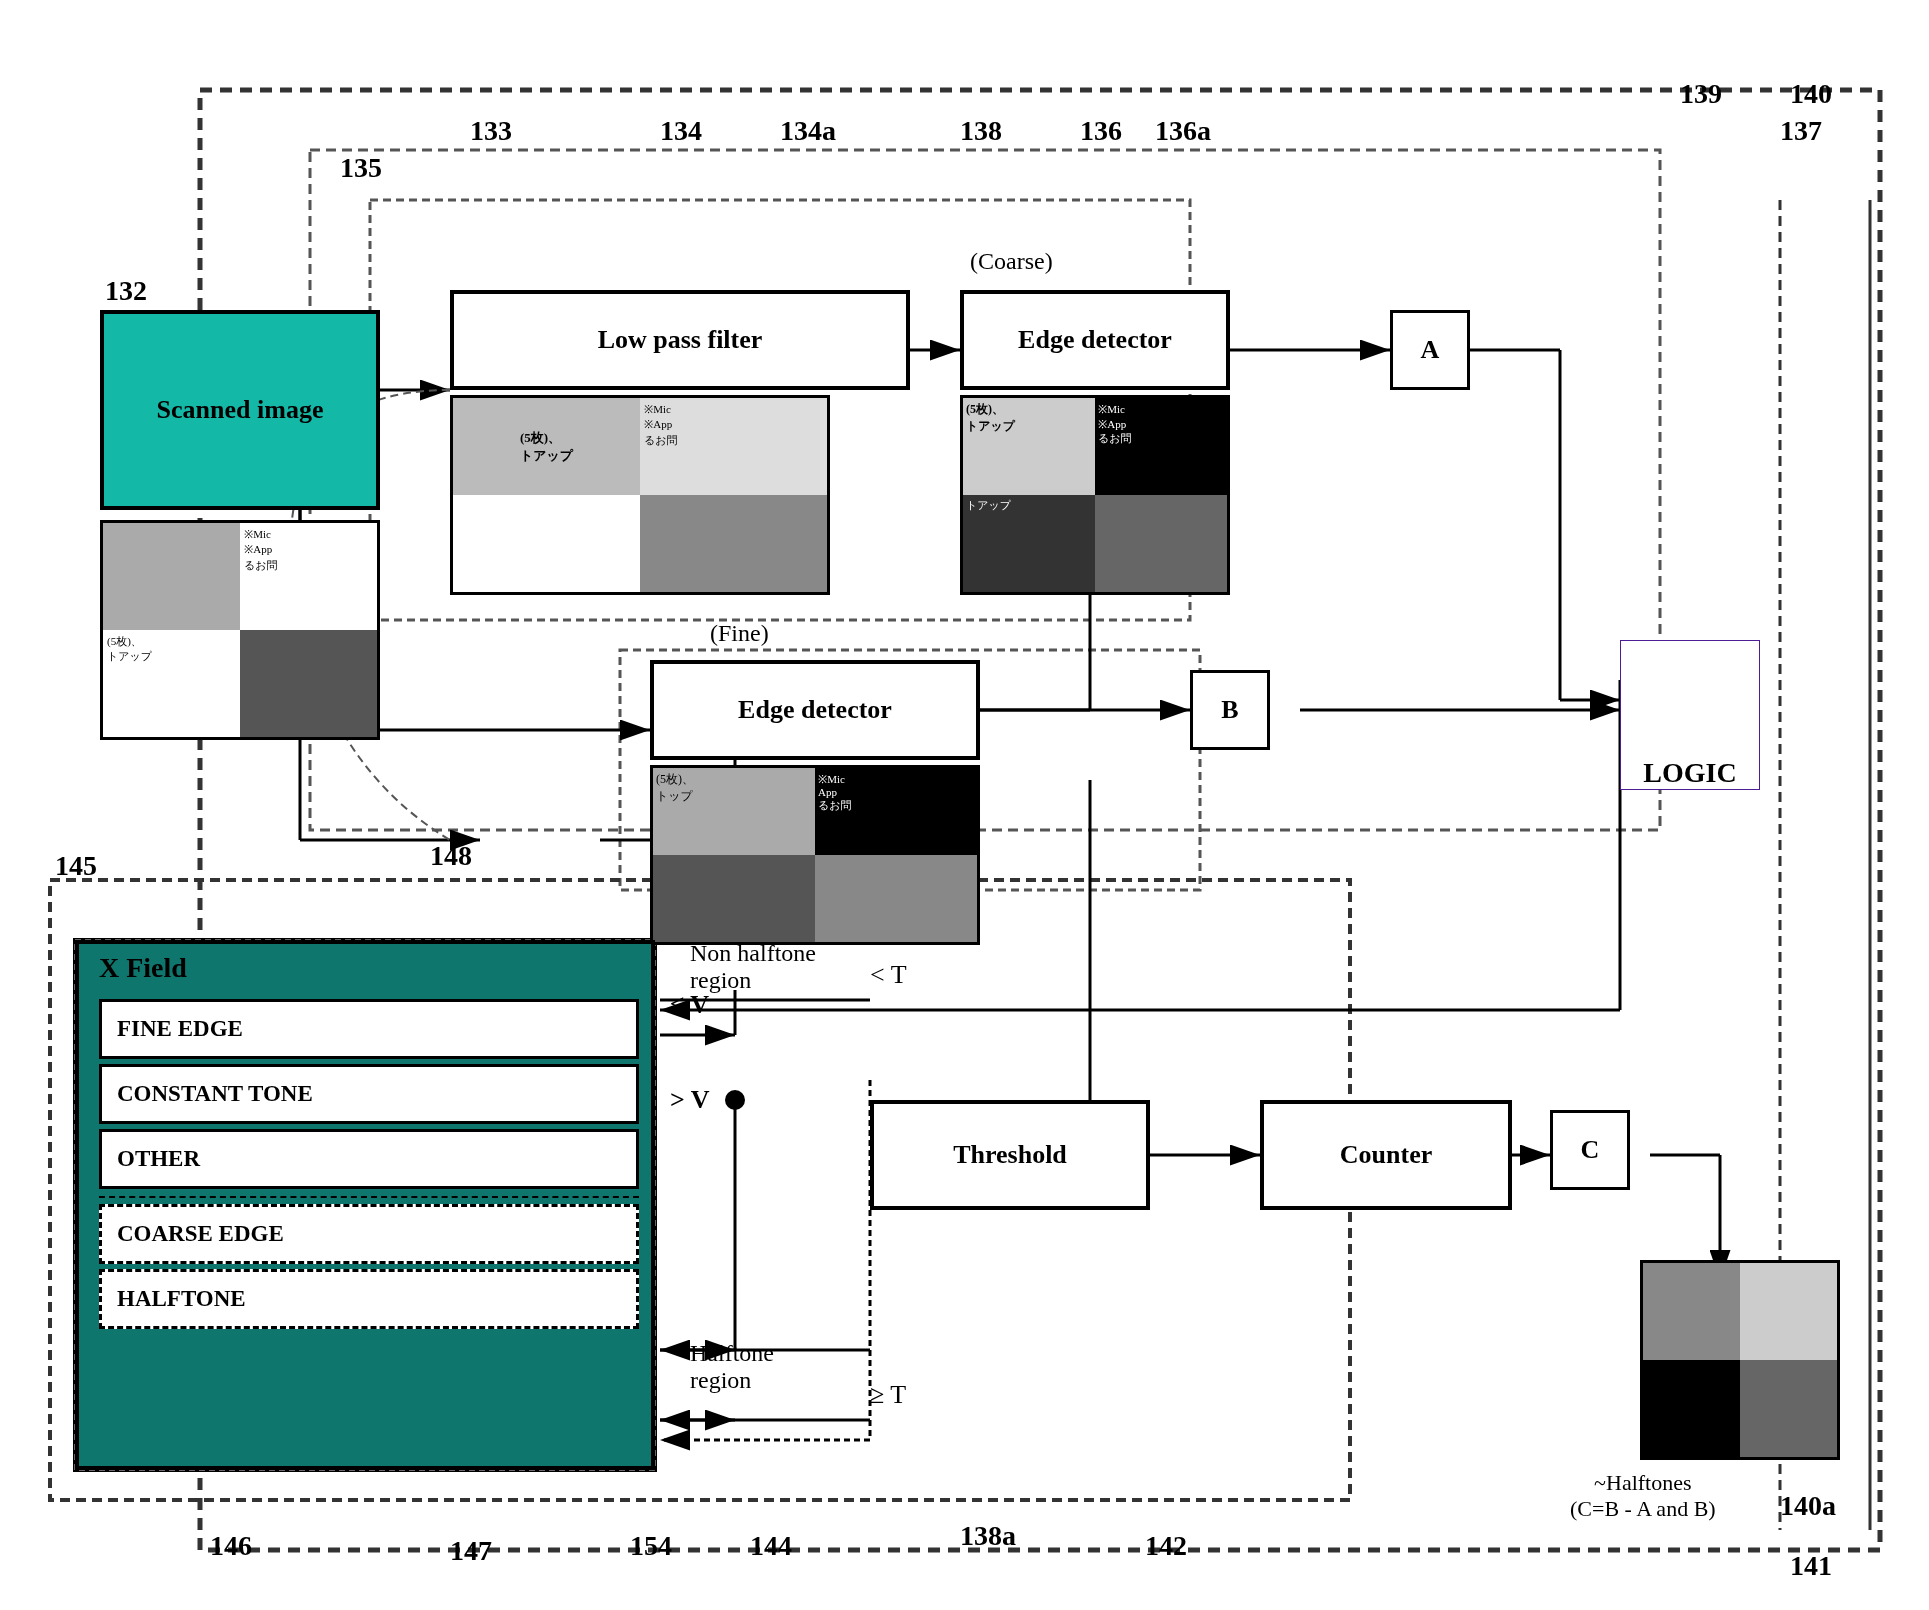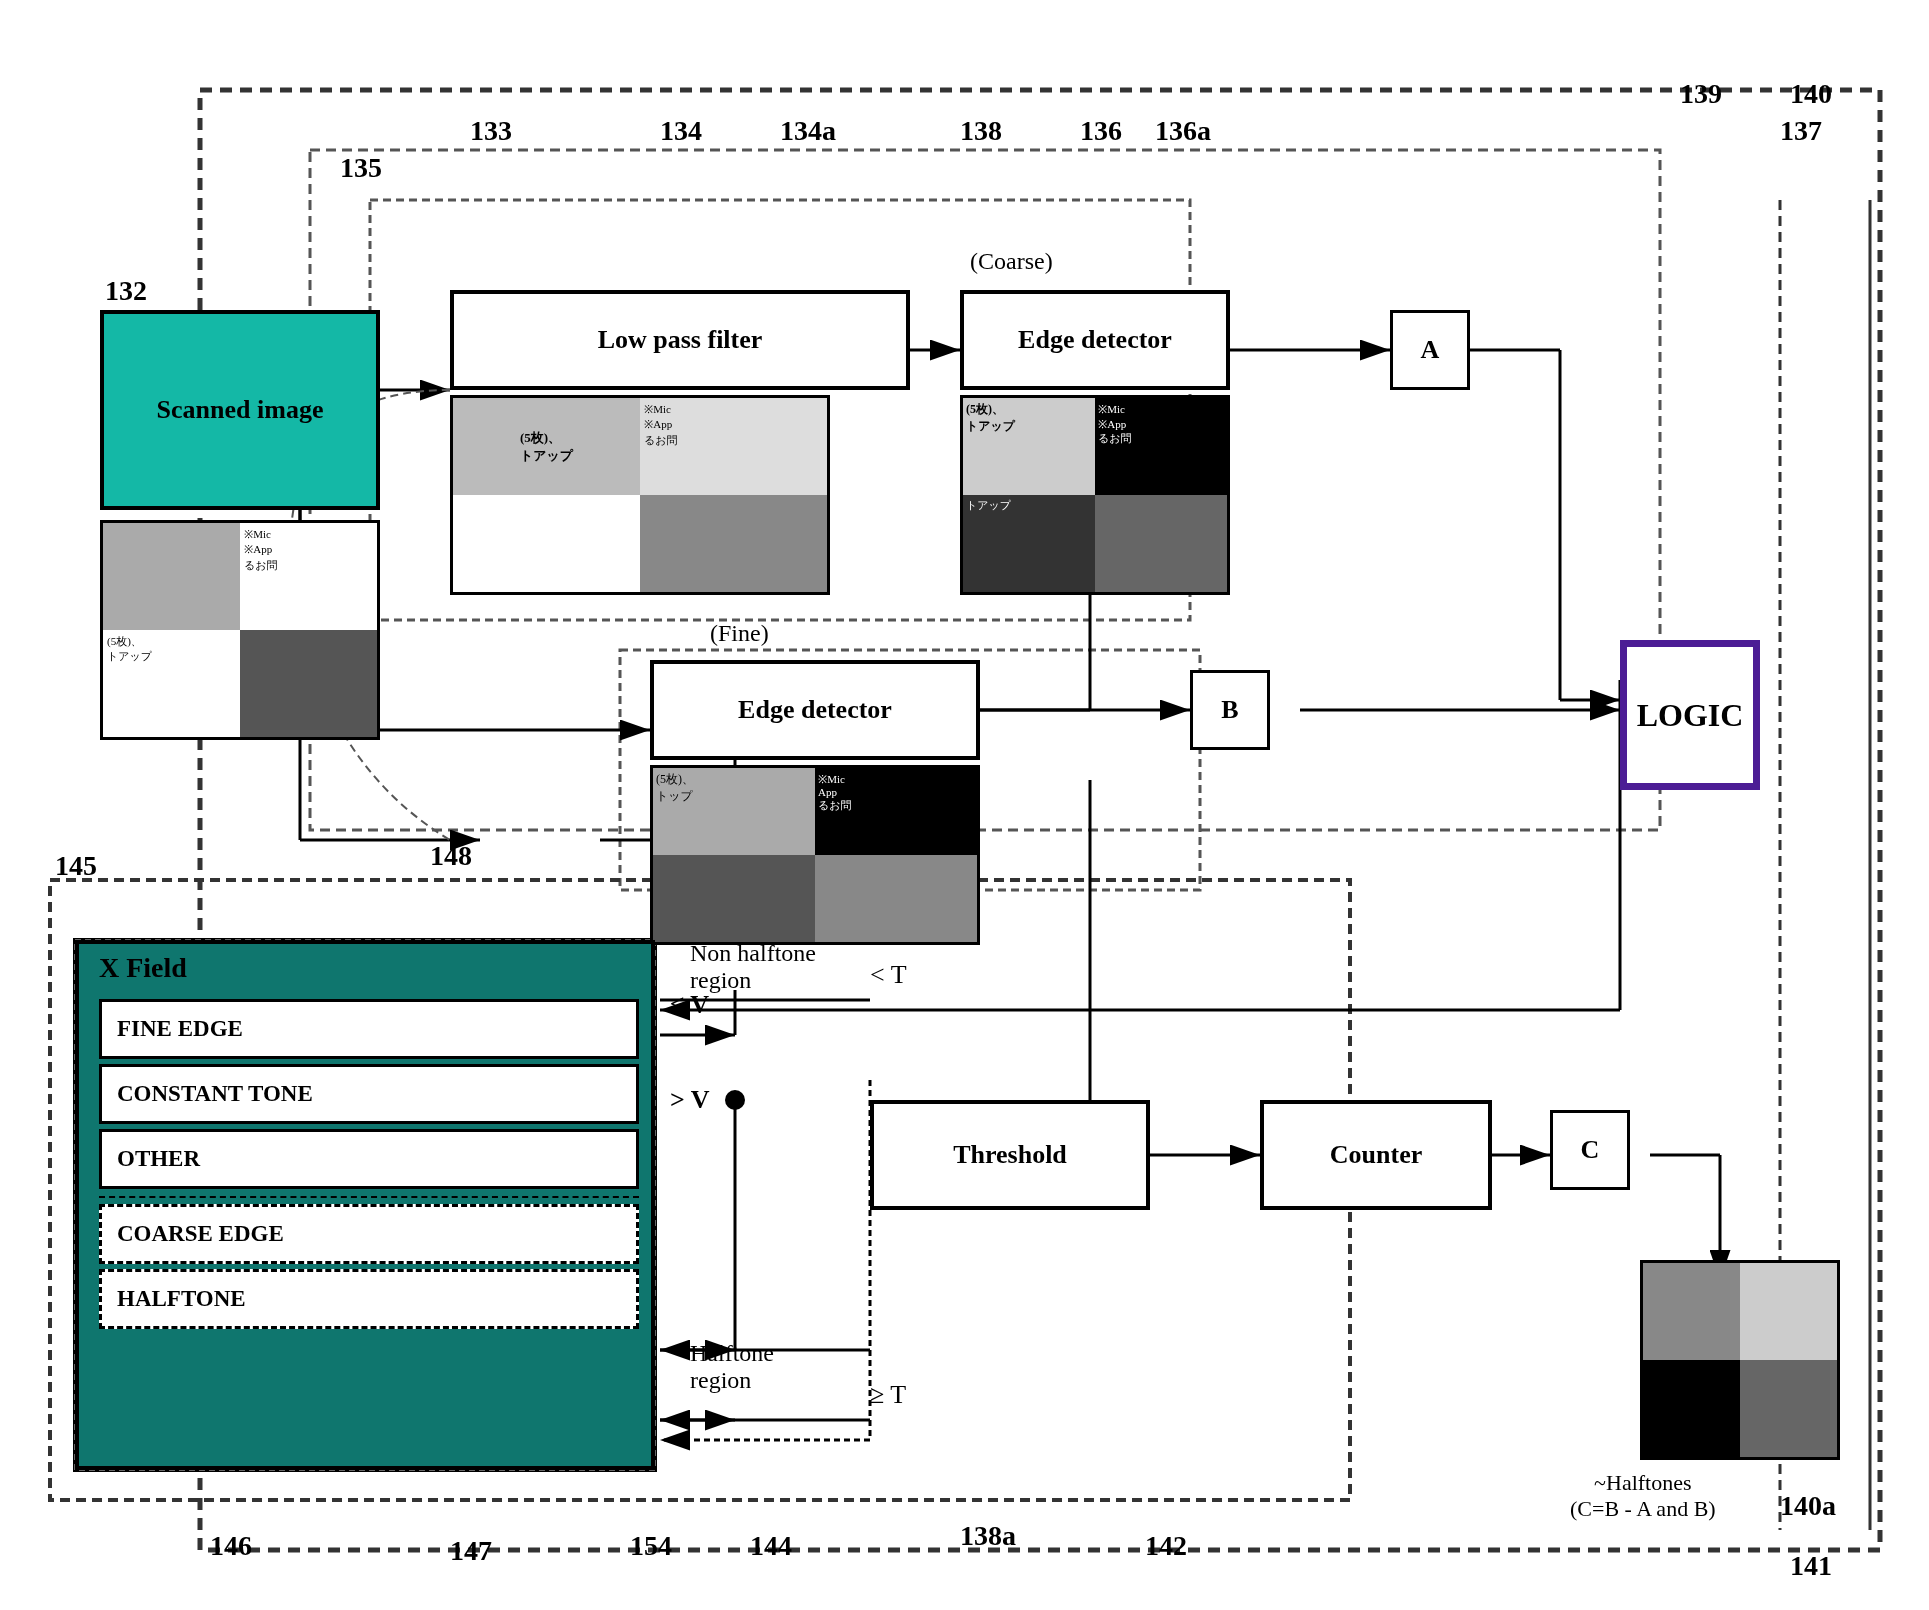--- a/index.html
+++ b/index.html
@@ -73,26 +73,26 @@
       display: flex;
       flex-direction: column;
       align-items: center;
       justify-content: center;
       font-size: 26px;
       font-weight: bold;
     }
 
     .logic-box {
       position: absolute;
-      border: 7px solid #4c1d95;
-      background: #fff;
-      display: flex;
-      align-items: center;
+      border: 1px solid #4c1d95;
+      background: #fff;
+      display: flex;
+      align-items: flex-end;
       justify-content: center;
-      font-size: 32px;
+      font-size: 28px;
       font-weight: bold;
     }
 
     .x-field-box {
       position: absolute;
       border: 4px solid #000;
       background: #0f766e;
     }
 
     .x-field-title {
@@ -338,21 +338,21 @@
   <div style="position:absolute; left:870px; top:960px; font-size:26px; font-family:'Times New Roman',serif;">&lt; T</div>
 
   <div style="position:absolute; left:690px; top:1340px; font-size:24px; font-family:'Times New Roman',serif;">Halftone<br>region</div>
 
   <div style="position:absolute; left:870px; top:1380px; font-size:26px; font-family:'Times New Roman',serif;">≥ T</div>
 
   <div class="box" style="left:870px; top:1100px; width:280px; height:110px;">
     <span>Threshold</span>
   </div>
 
-  <div class="box" style="left:1260px; top:1100px; width:232px; height:110px;">
+  <div class="box" style="left:1260px; top:1100px; width:252px; height:110px;">
     <span>Counter</span>
   </div>
 
   <div class="box-small" style="left:1550px; top:1110px; width:80px; height:80px;">
     <span>C</span>
   </div>
 
   <div class="image-placeholder" style="left:1640px; top:1260px; width:200px; height:200px;">
     <div style="display:grid; grid-template-columns:1fr 1fr; grid-template-rows:1fr 1fr; width:100%; height:100%;">
       <div style="background:#888; font-size:10px; color:#fff; padding:2px;"></div>

